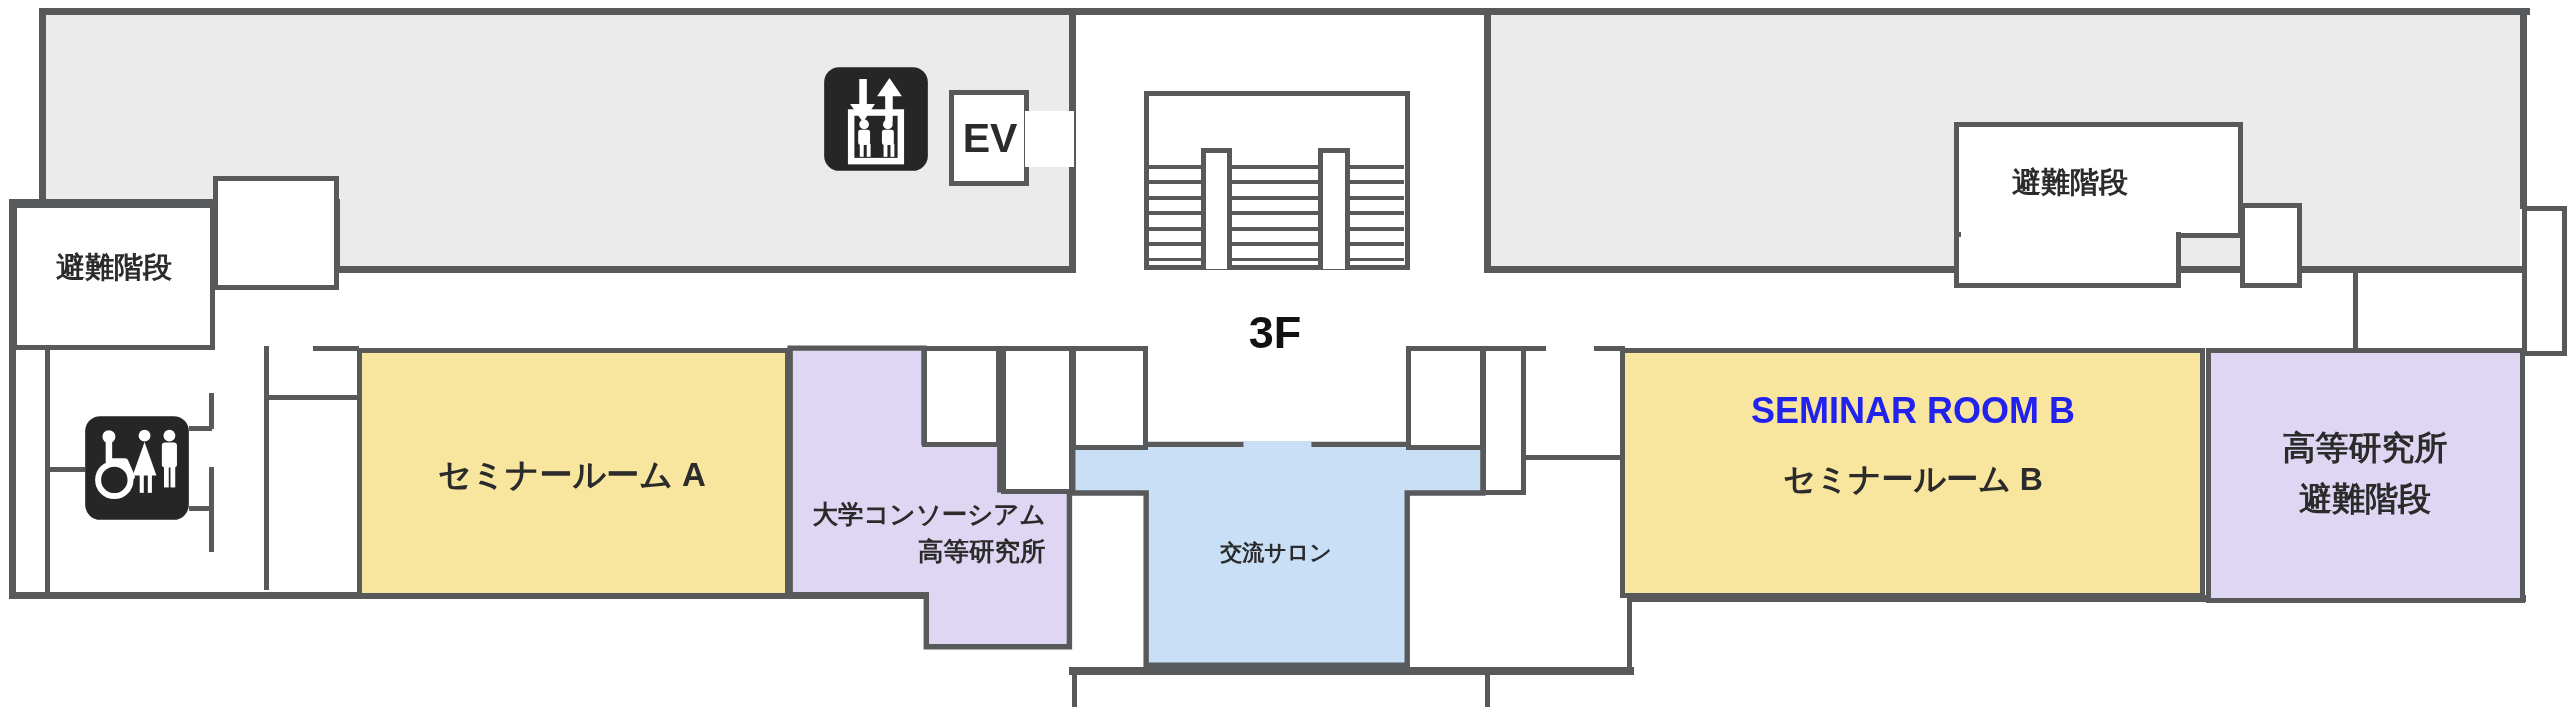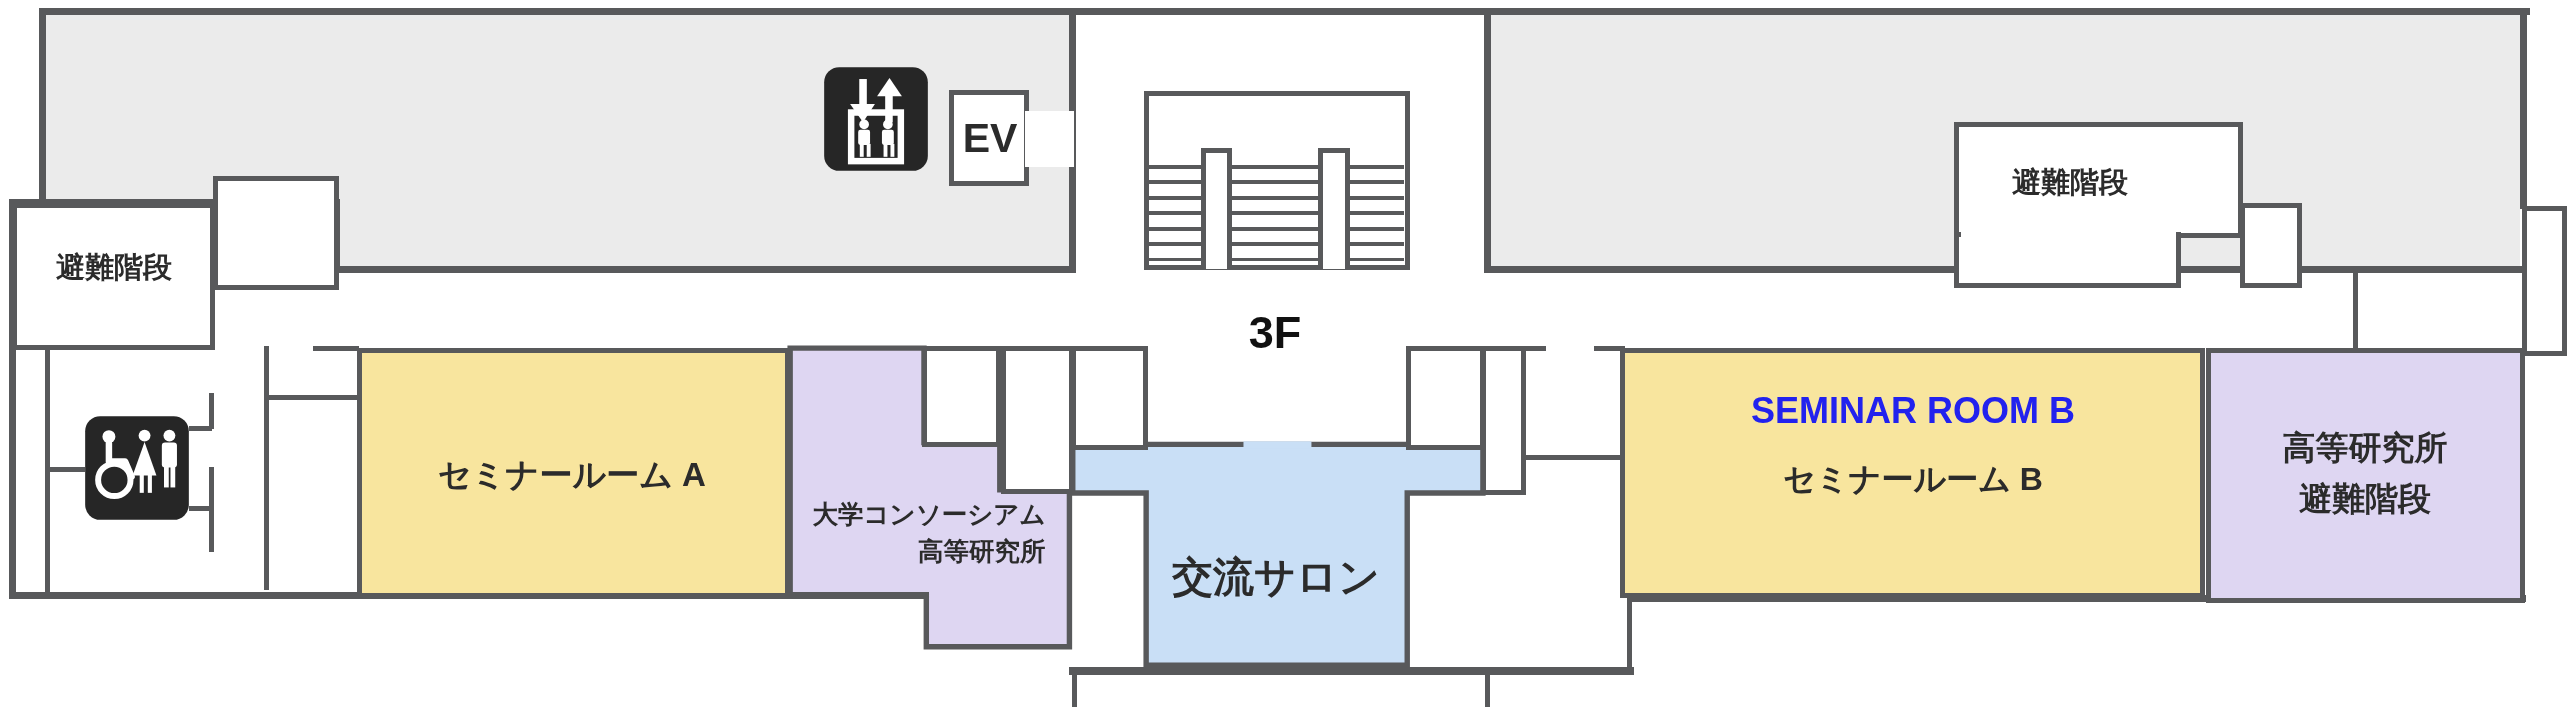--- a/index.html
+++ b/index.html
@@ -126,21 +126,21 @@
 
   <div class="lbl" style="left:114px;top:268px;font-size:29px;">避難階段</div>
   <div class="lbl" style="left:990px;top:138px;font-size:41px;font-weight:700;">EV</div>
   <div class="lbl" style="left:1275px;top:333px;font-size:45px;font-weight:700;color:#111;">3F</div>
   <div class="lbl" style="left:2070px;top:183px;font-size:29px;">避難階段</div>
   <div class="lbl" style="left:572px;top:475px;font-size:33px;">セミナールーム A</div>
   <div class="lbl" style="left:929px;top:533px;font-size:25.5px;line-height:1.45;text-align:right;">
     <span style="display:block;">大学コンソーシアム</span>
     <span style="display:block;">高等研究所</span>
   </div>
-  <div class="lbl" style="left:1276px;top:577px;font-size:41px;">交流サロン</div>
+  <div class="lbl" style="left:1276px;top:553px;font-size:22px;">交流サロン</div>
   <div class="lbl" style="left:1913px;top:411px;font-size:36px;font-weight:700;color:var(--seminar-b-text);">SEMINAR ROOM B</div>
   <div class="lbl" style="left:1913px;top:480px;font-size:32px;">セミナールーム B</div>
   <div class="lbl" style="left:2365px;top:473px;font-size:33px;line-height:1.55;">
     <span style="display:block;">高等研究所</span>
     <span style="display:block;">避難階段</span>
   </div>
 
 </div>
 
 

